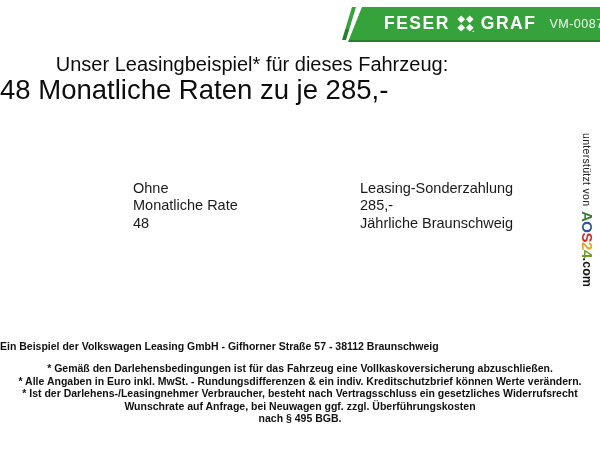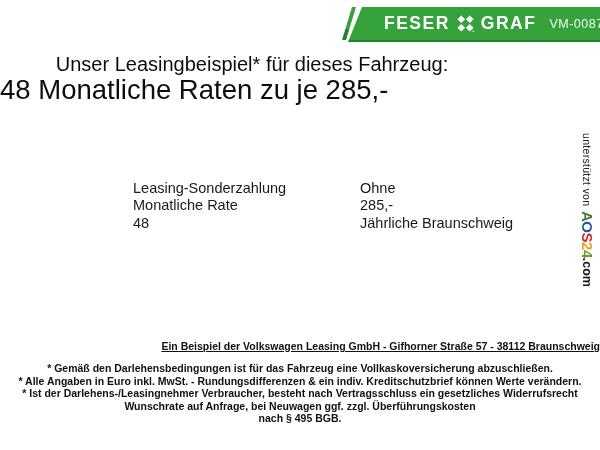--- a/index.html
+++ b/index.html
@@ -39,22 +39,22 @@
     font-size:27.5px;color:#0d0d0d;
   }
   
   .details{
     position:absolute;top:180px;left:133px;
     display:grid;grid-template-columns:227px auto;
     font-size:14.5px;line-height:17.3px;color:#1a1a1a;
   }
   
   .provider{
-    position:absolute;top:340px;left:0;width:600px;text-align:right;
-    font-size:10.5px;font-weight:bold;color:#101010;text-decoration:underline;
+    position:absolute;top:340px;left:0;width:600px;text-align:left;
+    font-size:10.5px;font-weight:bold;color:#101010;
   }
   .disclaimers{
     position:absolute;top:362px;left:0;width:600px;text-align:center;
     font-size:10.5px;font-weight:bold;line-height:12.6px;color:#101010;
   }
   
   .sidebar{
     position:absolute;top:133px;right:4px;height:300px;
     writing-mode:vertical-rl;
     white-space:nowrap;
@@ -84,22 +84,22 @@
     </span>
     <span class="brand-word">GRAF</span>
     <span class="banner-ref">VM-008792</span>
   </div>
 </div>
 
 <div class="h1">Unser Leasingbeispiel* für dieses Fahrzeug:</div>
 <div class="h2">48 Monatliche Raten zu je 285,-</div>
 
 <div class="details">
+  <div>Ohne</div>
   <div>Leasing-Sonderzahlung</div>
-  <div>Ohne</div>
   <div>Monatliche Rate</div>
   <div>285,-</div>
   <div>48</div>
   <div>Jährliche Braunschweig</div>
 </div>
 
 <div class="provider">Ein Beispiel der Volkswagen Leasing GmbH - Gifhorner Straße 57 - 38112 Braunschweig</div>
 <div class="disclaimers">
   <div>* Gemäß den Darlehensbedingungen ist für das Fahrzeug eine Vollkaskoversicherung abzuschließen.</div>
   <div>* Alle Angaben in Euro inkl. MwSt. - Rundungsdifferenzen &amp; ein indiv. Kreditschutzbrief können Werte verändern.</div>

